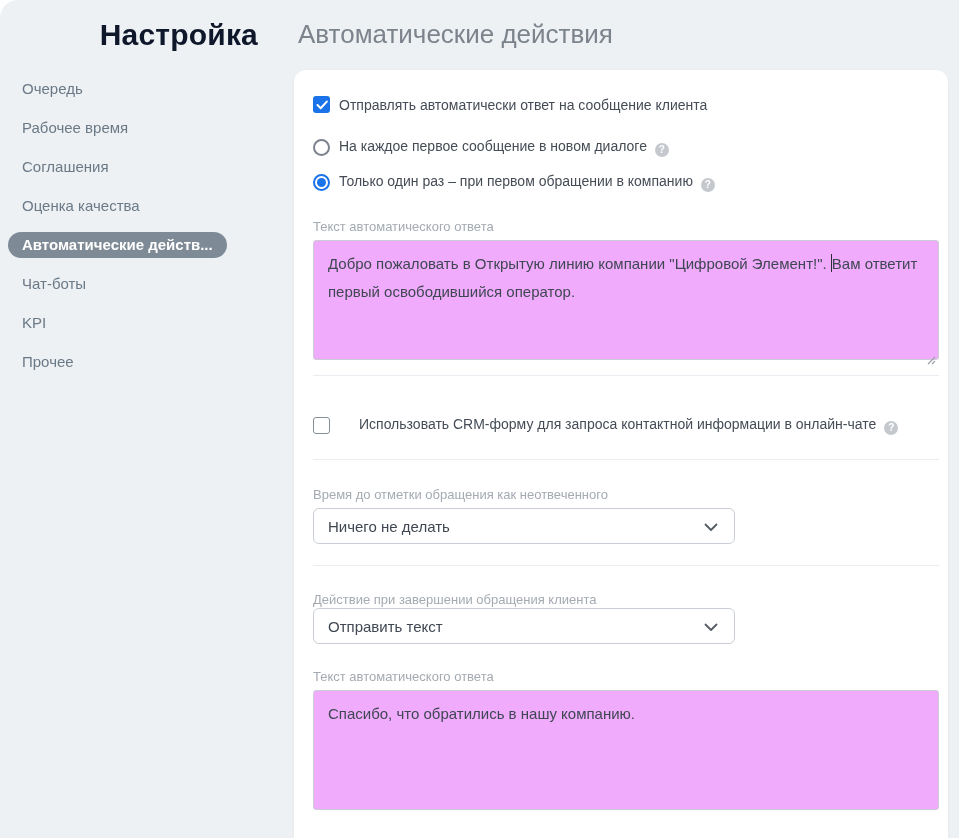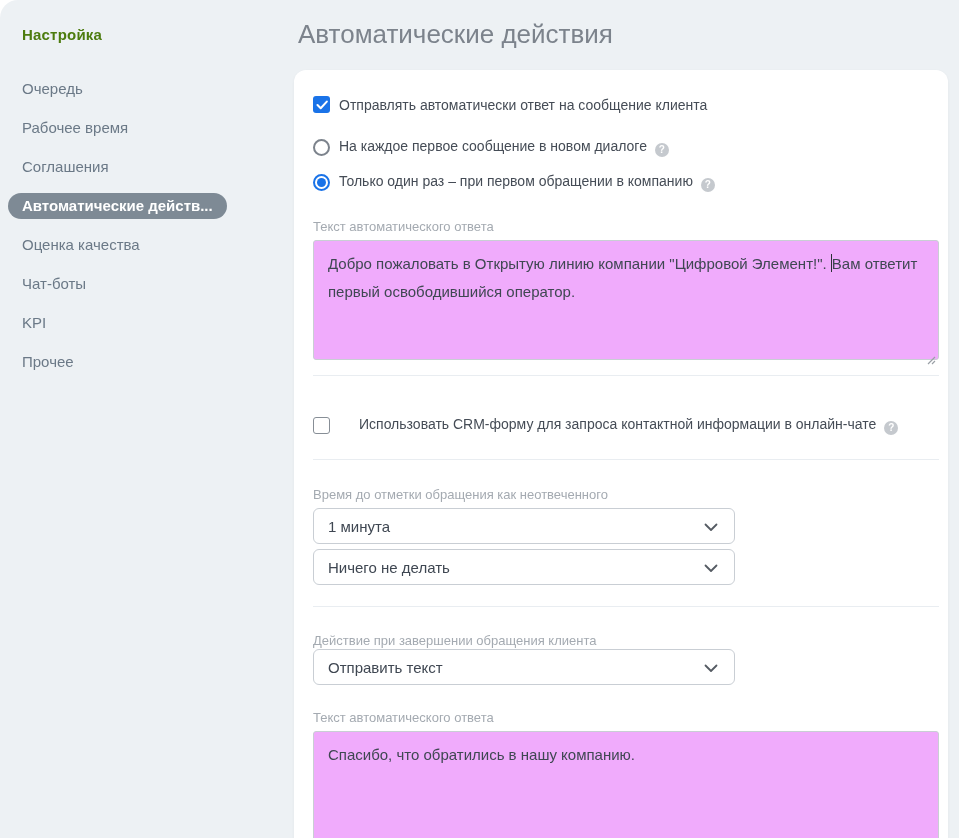--- a/index.html
+++ b/index.html
@@ -18,26 +18,27 @@
     overflow: hidden;
   }
 
   
   .sidebar {
     width: 258px;
     flex: 0 0 258px;
     padding: 20px 0 0 22px;
   }
   .sidebar-title {
-    font-size: 15px;
+    font-size: 30px;
     font-weight: 700;
-    color: #4d7c0f;
+    color: #0f172a;
     line-height: 30px;
     margin-bottom: 24px;
     letter-spacing: 0.2px;
+    text-align: right;
   }
   .nav { }
   .nav-item {
     height: 30px;
     line-height: 30px;
     margin-bottom: 9px;
     font-size: 15px;
     color: #6b7987;
     cursor: pointer;
     white-space: nowrap;
@@ -211,24 +212,24 @@
 <body>
 
 <div class="page">
 
   <div class="sidebar">
     <div class="sidebar-title">Настройка</div>
     <div class="nav">
       <div class="nav-item">Очередь</div>
       <div class="nav-item">Рабочее время</div>
       <div class="nav-item">Соглашения</div>
+      <div class="nav-item">Оценка качества</div>
       <div class="nav-item active">
         <span class="pill">Автоматические действ...</span>
       </div>
-      <div class="nav-item">Оценка качества</div>
       <div class="nav-item">Чат-боты</div>
       <div class="nav-item">KPI</div>
       <div class="nav-item">Прочее</div>
     </div>
   </div>
 
   <div class="main">
     <div class="main-title">Автоматические действия</div>
 
     <div class="card">
@@ -269,28 +270,20 @@
       <hr class="divider mt-div1">
 
       <div class="check-row mt-crm">
         <span class="checkbox unchecked"></span>
         <span class="row-label"><span>Использовать CRM-форму для запроса контактной информации в онлайн-чате</span><span class="help">?</span></span>
       </div>
 
       <hr class="divider mt-div2">
 
       <div class="field-label mt-label2">Время до отметки обращения как неотвеченного</div>
-      <div class="select mt-sel1">
-        <span>1 минута</span>
-        <span class="chev">
-          <svg width="14" height="9" viewBox="0 0 14 9">
-              <path d="M1.5 1.5 L7 7 L12.5 1.5" stroke="#555b63" stroke-width="1.8" fill="none" stroke-linecap="round" stroke-linejoin="round"></path>
-            </svg>
-        </span>
-      </div>
 
       <div class="select mt-sel2">
         <span>Ничего не делать</span>
         <span class="chev">
           <svg width="14" height="9" viewBox="0 0 14 9">
               <path d="M1.5 1.5 L7 7 L12.5 1.5" stroke="#555b63" stroke-width="1.8" fill="none" stroke-linecap="round" stroke-linejoin="round"></path>
             </svg>
         </span>
       </div>
 

